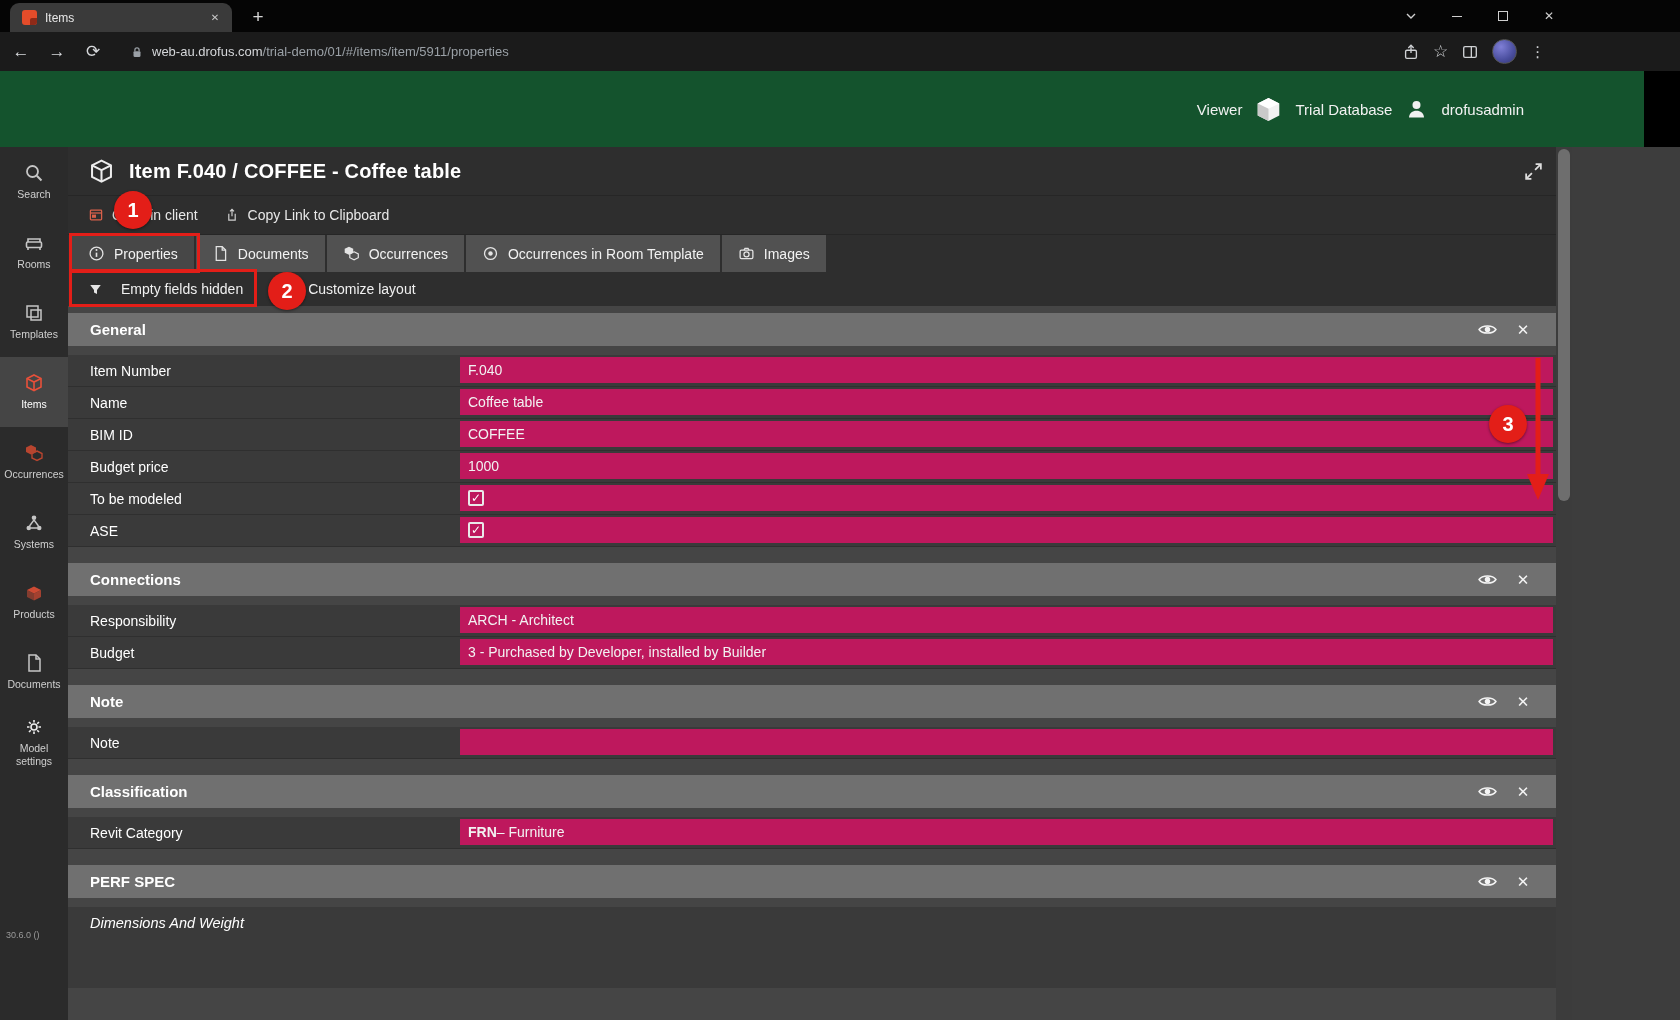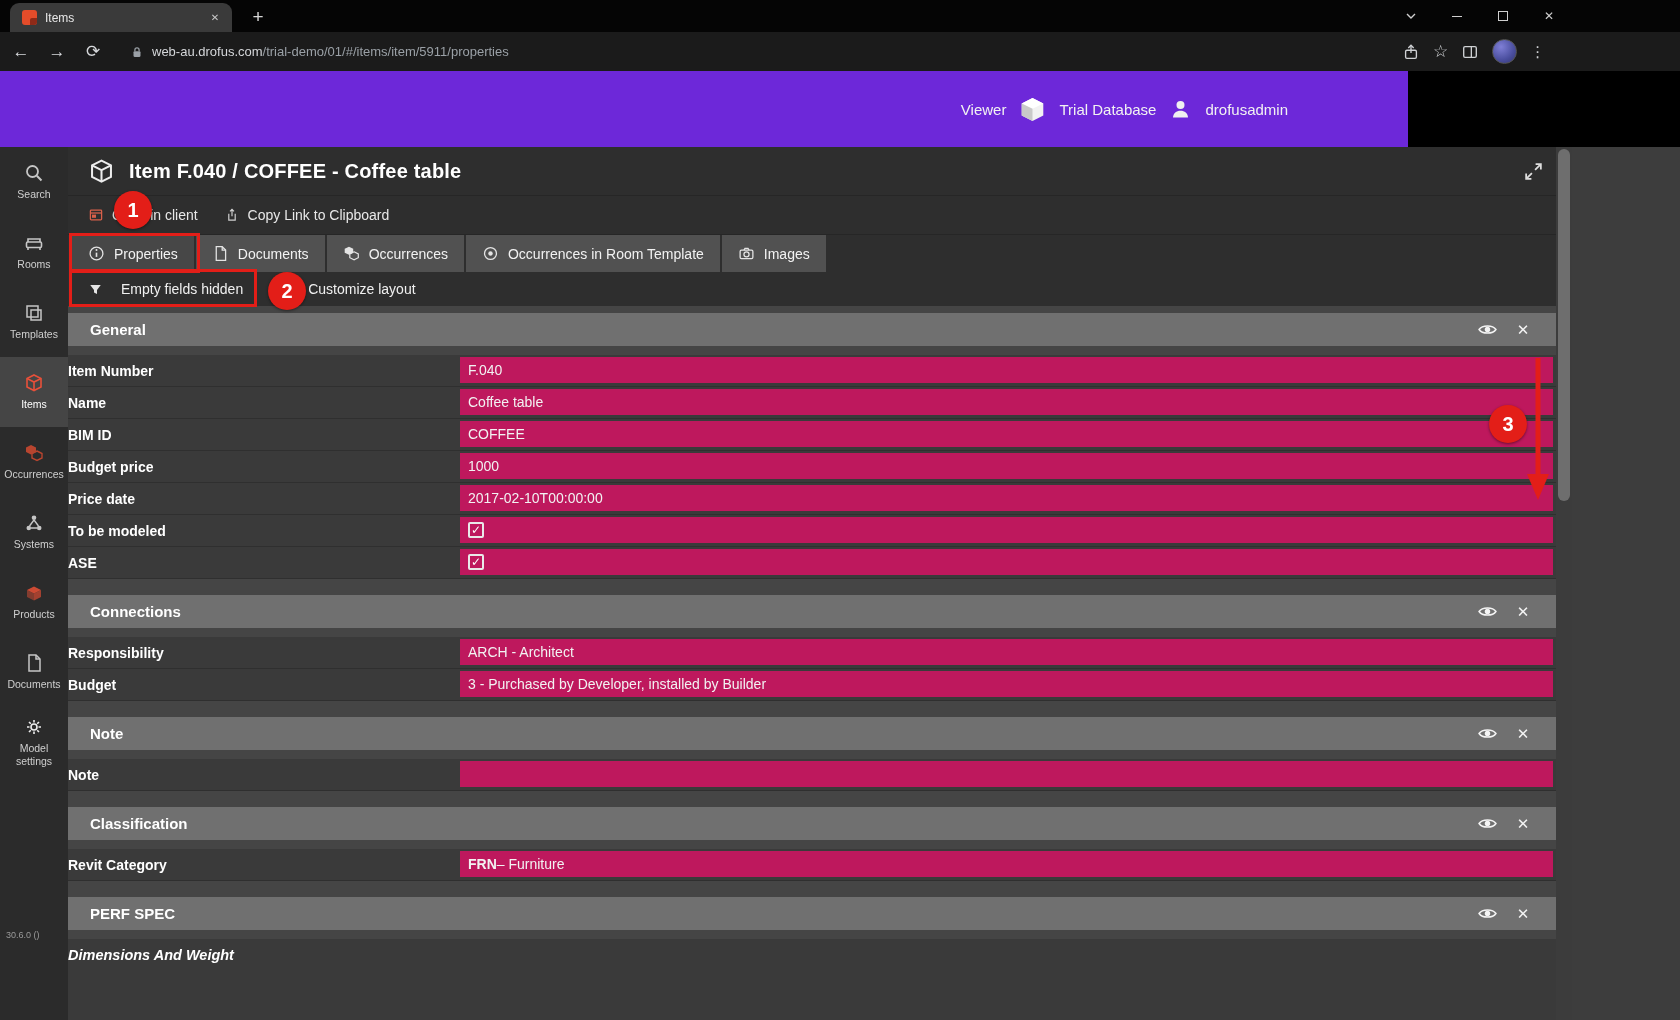--- a/index.html
+++ b/index.html
@@ -30,21 +30,21 @@
   .url{font-size:13px;white-space:nowrap;}
   .url .dom{color:#d5d7da;}
   .url .path{color:#9aa0a6;}
   .url-right{position:absolute;left:1402px;top:0;height:39px;display:flex;align-items:center;gap:13px;}
   .ur-ic{width:18px;height:18px;color:#cfd1d4;}
   .star{font-size:17px;color:#cfd1d4;line-height:1;}
   .avatar{width:25px;height:25px;border-radius:50%;background:radial-gradient(circle at 35% 30%,#7f7fd6,#4a4e9e 60%,#33366e);border:1px solid #555;}
   .kebab{font-size:15px;color:#cfd1d4;letter-spacing:0;}
 
   
-  .appheader{position:absolute;left:0;top:71px;width:1408px;height:76px;background:#6d28d9;}
+  .appheader{position:absolute;left:0;top:71px;width:1644px;height:76px;background:#14532d;}
   .logo{position:absolute;left:18px;top:88px;width:40px;height:40px;background:#e44c2a;border-radius:3px;overflow:hidden;}
   .logo:before{content:"";position:absolute;left:-8px;bottom:-10px;width:30px;height:30px;background:#8e2a18;border-radius:50%;}
   .logo:after{content:"";position:absolute;right:5px;top:5px;width:12px;height:12px;background:#5a5a5a;}
   .navcircle{position:absolute;top:90px;width:38px;height:38px;border:2px solid #8f8f8f;border-radius:50%;color:#c4c4c4;font-size:20px;display:flex;align-items:center;justify-content:center;padding-bottom:2px;}
   .nav-back{left:84px;}
   .nav-fwd{left:128px;}
   .app-title{position:absolute;left:180px;top:94px;font-size:27px;color:#fff;font-weight:400;letter-spacing:.3px;}
   .ah-right{position:absolute;right:120px;top:0;height:76px;display:flex;align-items:center;gap:13px;}
   .ah-label{font-size:15px;color:#f2f2f2;}
   .viewer-cube{width:27px;height:27px;}
@@ -81,21 +81,21 @@
   .flt-ic{width:15px;height:15px;color:#e6e6e6;}
   .spacer7{height:7px;}
 
   .section{margin-bottom:16px;}
   .sec-head{height:33px;background:#707070;display:flex;align-items:center;padding:0 24px 0 22px;}
   .sec-title{font-size:15px;font-weight:bold;color:#fff;flex:1;}
   .eye-ic{width:21px;height:21px;color:#f4f4f4;margin-right:16px;}
   .x-ic{color:#f4f4f4;font-size:15px;width:18px;text-align:center;}
   .sec-rows{margin-top:9px;}
   .frow{height:32px;border-bottom:1px solid #2f2f2f;background:#3a3a3a;position:relative;display:flex;align-items:center;}
-  .flabel{font-size:14px;font-weight:bold;color:#fff;white-space:nowrap;}
+  .flabel{margin-left:22px;font-size:14px;font-weight:normal;color:#fff;white-space:nowrap;}
   .fval{position:absolute;left:392px;right:3px;top:2px;bottom:3px;background:#be185d;display:flex;align-items:center;padding:0 8px;font-size:14px;color:#f2f2f2;white-space:nowrap;}
   .fval b{font-weight:bold;}
   .cb{width:16px;height:16px;border:2px solid #e9e9e9;border-radius:2px;display:flex;align-items:center;justify-content:center;font-size:12px;color:#fff;font-weight:bold;line-height:1;}
   .frow.subrow{height:81px;align-items:flex-start;padding-top:8px;border-bottom:none;}
   .subrow .flabel{font-style:italic;font-size:14.5px;}
 
   
   .vscroll{position:absolute;left:1556px;top:147px;width:16px;height:873px;background:#3c3c3c;}
   .vthumb{position:absolute;left:2px;right:2px;top:2px;height:352px;background:#6e6e6e;border-radius:7px;}
   .gutter{position:absolute;left:1572px;top:147px;width:108px;height:873px;background:#3d3d3d;}
@@ -424,24 +424,20 @@
             </div>
             <div class="frow">
               <span class="flabel">BIM ID</span>
               <span class="fval">COFFEE</span>
             </div>
             <div class="frow">
               <span class="flabel">Budget price</span>
               <span class="fval">1000</span>
             </div>
             <div class="frow">
-              <span class="flabel">Price date</span>
-              <span class="fval">2017-02-10T00:00:00</span>
-            </div>
-            <div class="frow">
               <span class="flabel">To be modeled</span>
               <span class="fval">
                 <span class="cb">✓</span>
               </span>
             </div>
             <div class="frow">
               <span class="flabel">ASE</span>
               <span class="fval">
                 <span class="cb">✓</span>
               </span>

